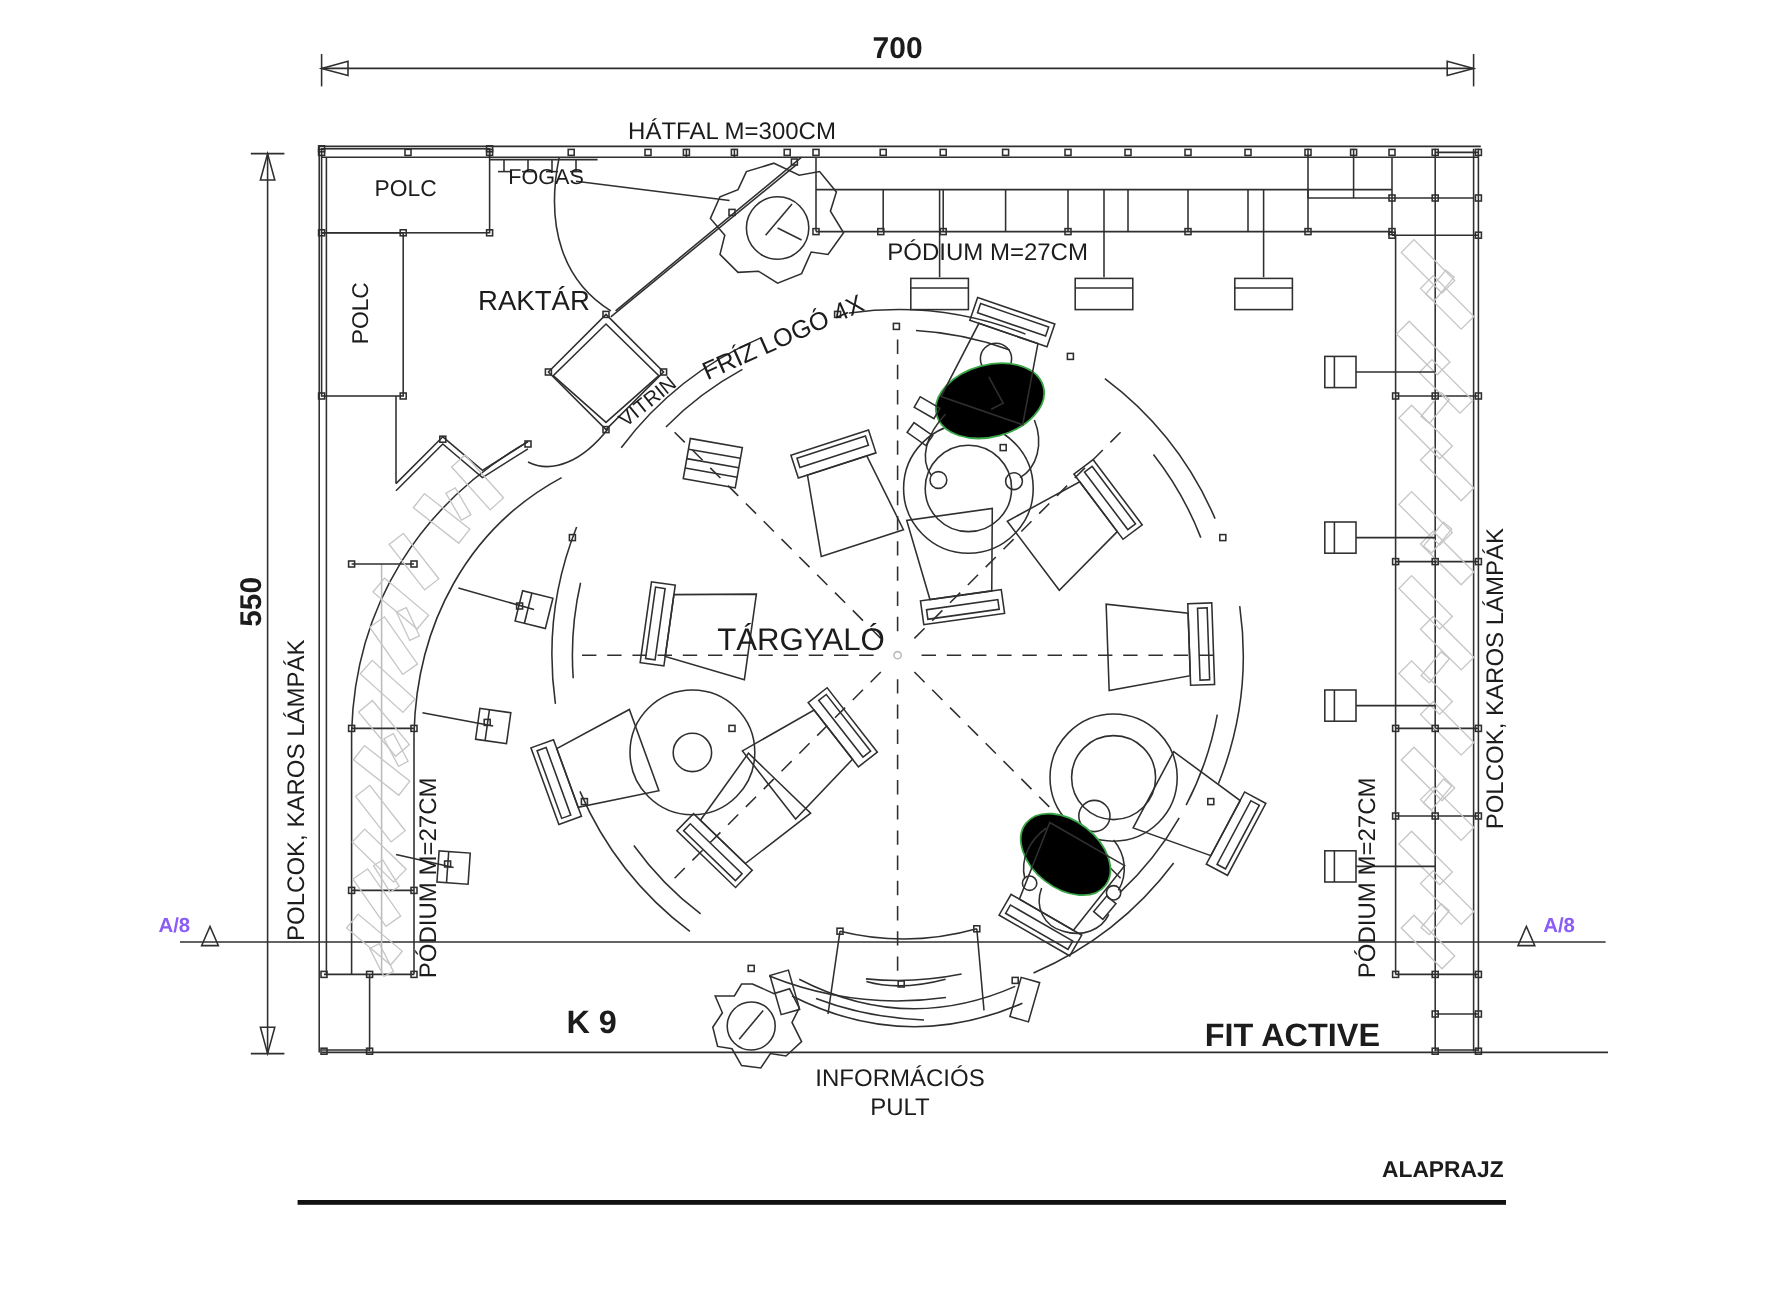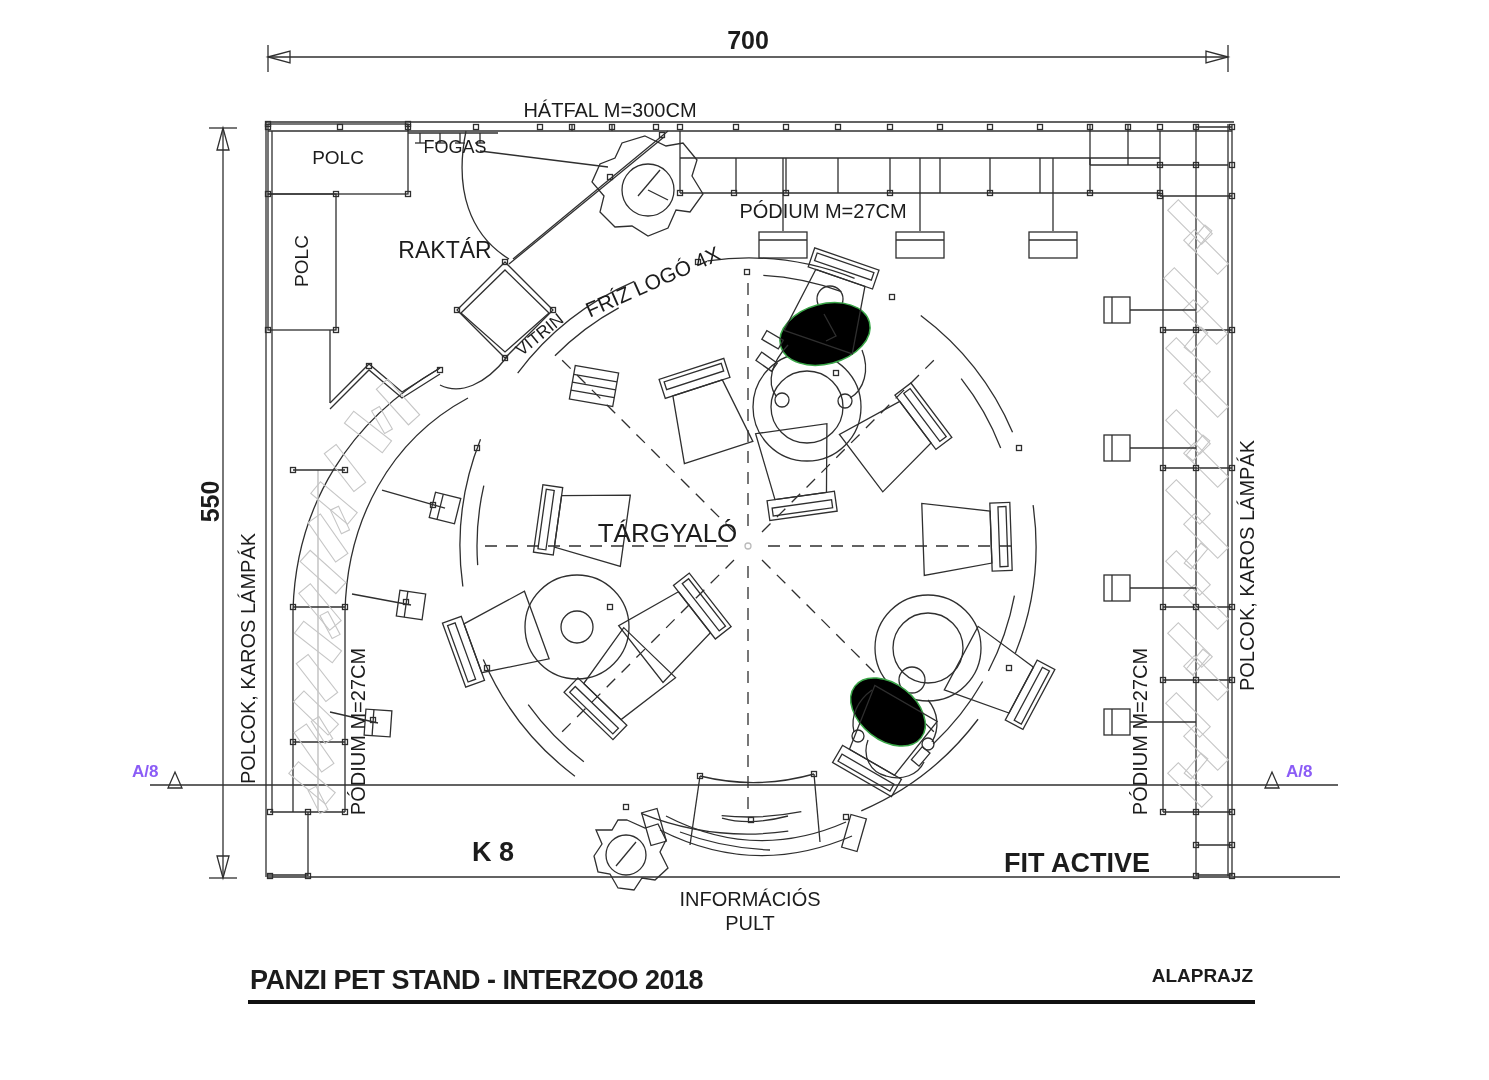--- a/index.html
+++ b/index.html
@@ -480,21 +480,20 @@
   <div class="lbl c" style="left:575px;top:518px;width:185px;font-size:26px">TÁRGYALÓ</div>
 
   <div class="lbl c v" style="left:258px;top:720px;width:200px;font-size:20px">PÓDIUM M=27CM</div>
   <div class="lbl c v" style="left:1040px;top:720px;width:200px;font-size:20px">PÓDIUM M=27CM</div>
   <div class="lbl c v" style="left:108px;top:647px;width:280px;font-size:20px">POLCOK, KAROS LÁMPÁK</div>
   <div class="lbl c v" style="left:1107px;top:554px;width:280px;font-size:20px">POLCOK, KAROS LÁMPÁK</div>
 
   <div class="lbl blue" style="left:132px;top:762px;font-size:17px">A/8</div>
   <div class="lbl blue" style="left:1286px;top:762px;font-size:17px">A/8</div>
 
-  <div class="lbl c b" style="left:438px;top:837px;width:110px;font-size:27px">K 8</div>
+  <div class="lbl c b" style="left:438px;top:837px;width:110px;font-size:27px">K 9</div>
   <div class="lbl c b" style="left:982px;top:848px;width:190px;font-size:27px">FIT ACTIVE</div>
   <div class="lbl c" style="left:650px;top:888px;width:200px;font-size:20px">INFORMÁCIÓS</div>
   <div class="lbl c" style="left:650px;top:912px;width:200px;font-size:20px">PULT</div>
 
-  <div class="lbl b" style="left:250px;top:965px;font-size:27px;letter-spacing:-0.5px">PANZI PET STAND - INTERZOO 2018</div>
   <div class="lbl b" style="left:1058px;top:965px;width:195px;text-align:right;font-size:19px">ALAPRAJZ</div>
   <div id="underline" style="left:248px;top:1000px;width:1007px;height:4px"></div>
 </div>
 
 </body></html>

